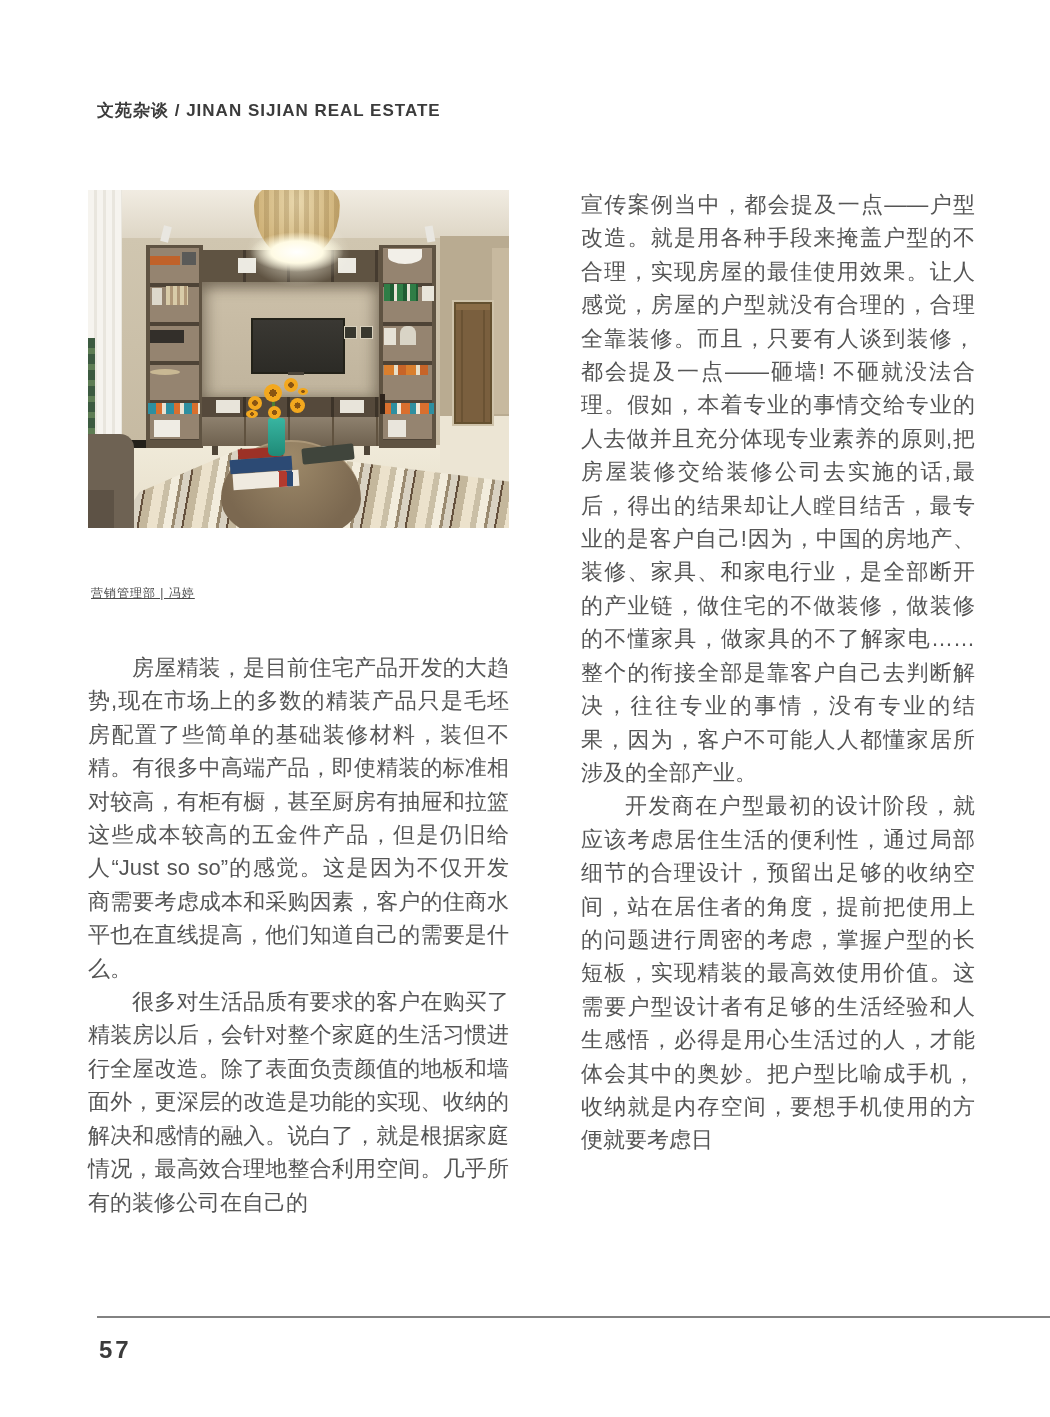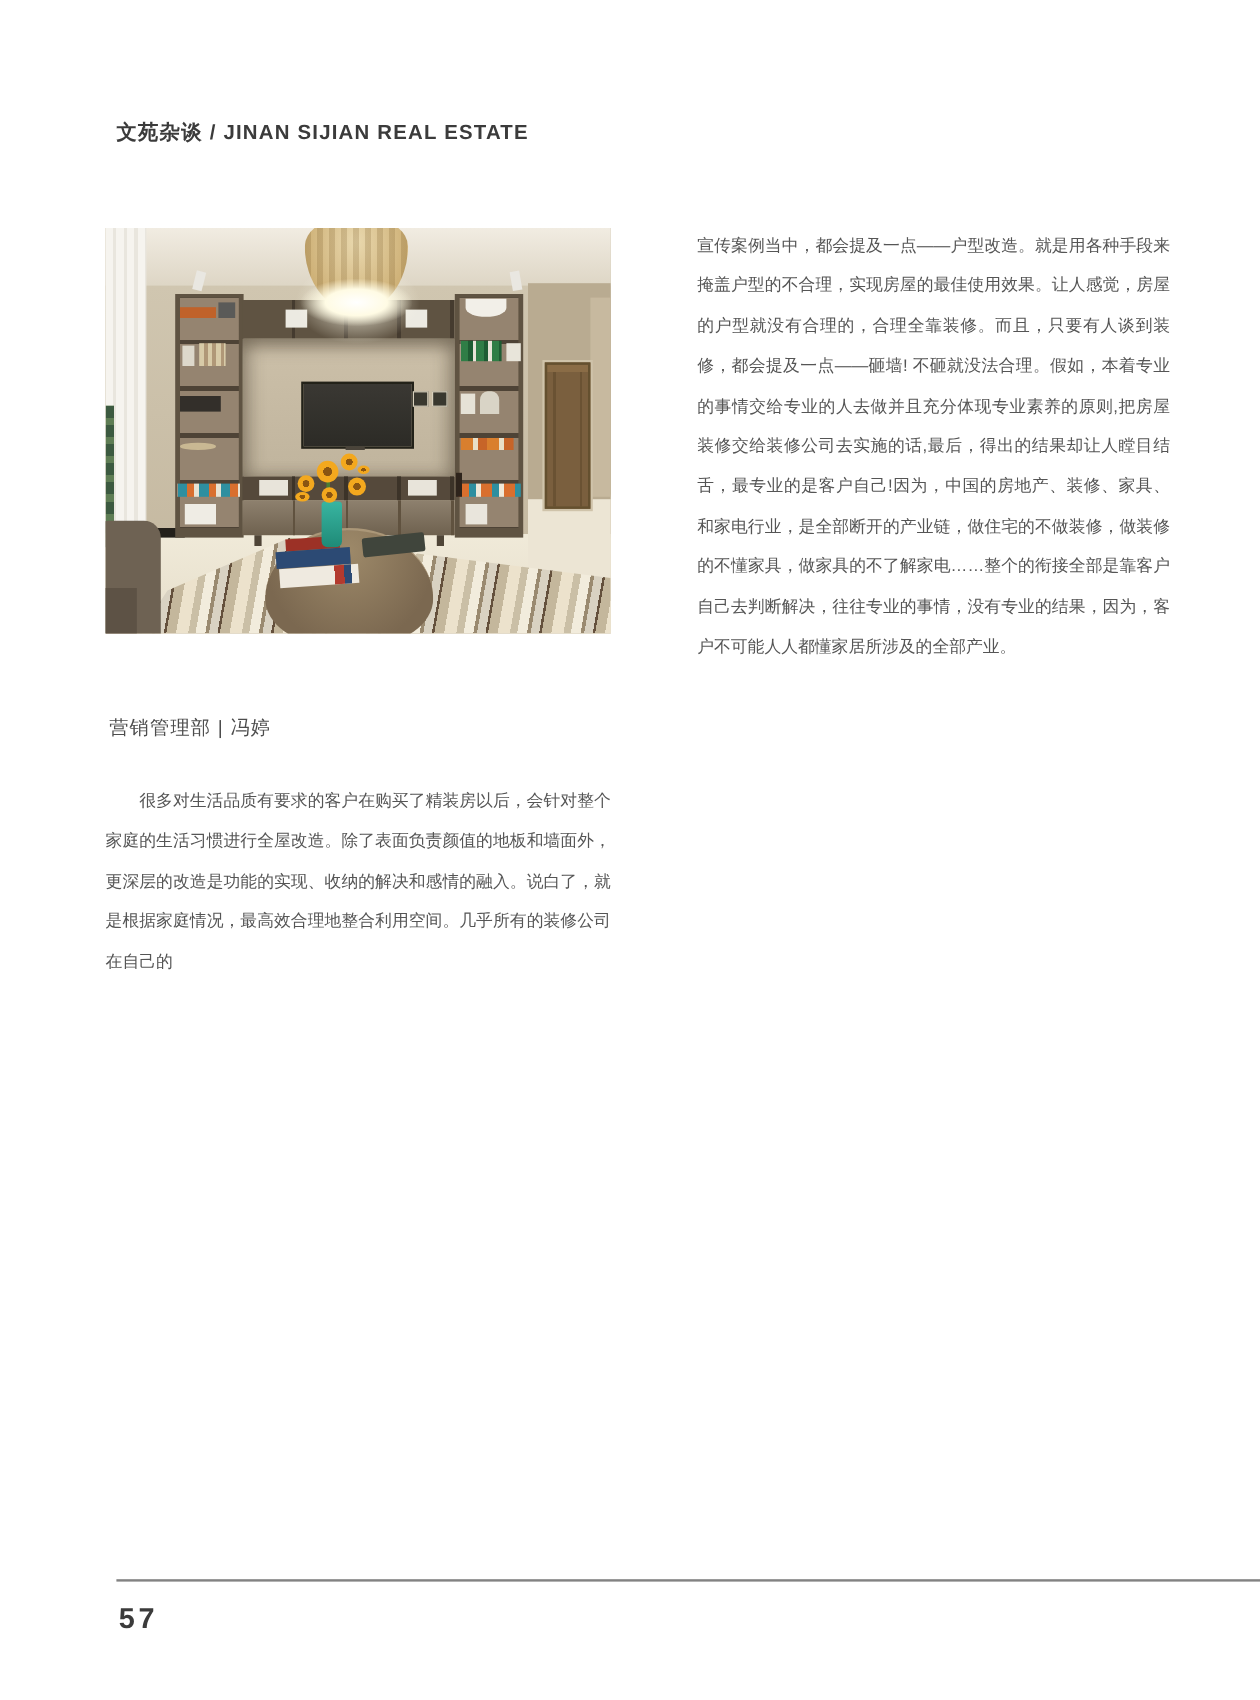--- a/index.html
+++ b/index.html
@@ -4,23 +4,23 @@
 <style>
   html,body{margin:0;padding:0;background:#ffffff;}
   #page{position:relative;width:1050px;height:1404px;background:#ffffff;overflow:hidden;
         font-family:"Liberation Sans","DejaVu Sans",sans-serif;color:#4a4a4a;}
 
   .header{position:absolute;left:97px;top:99px;font-size:17px;font-weight:bold;
           letter-spacing:1px;color:#3b3b3b;}
 
   .title{position:absolute;left:89px;top:543px;font-size:34px;font-weight:bold;
          font-family:"Liberation Serif","DejaVu Serif",serif;color:#333333;letter-spacing:1px;}
-  .byline{position:absolute;left:91px;top:597px;font-size:16px;color:#4c4c4c;letter-spacing:1px;}
-
-  .col{position:absolute;font-size:14px;line-height:33.4px;color:#555555;
+  .byline{position:absolute;left:91px;top:585px;font-size:12px;color:#4c4c4c;letter-spacing:1px;text-decoration:underline;}
+
+  .col{position:absolute;font-size:22px;line-height:33.4px;color:#555555;
        text-align:justify;text-justify:inter-ideograph;}
   .col p{margin:0;text-indent:2em;}
   .col p.no-indent{text-indent:0;}
   .col-left{left:88px;top:651px;width:421px;}
   .col-right{left:581px;top:188px;width:394px;}
 
   .footer-line{position:absolute;left:97px;top:1316px;width:953px;height:2px;background:#828282;}
   .page-number{position:absolute;left:99px;top:1336px;font-size:24px;font-weight:600;
                letter-spacing:3px;color:#3b3b3b;}
 
@@ -205,23 +205,25 @@
       <span class="ph-f4"></span>
       <span class="ph-f5"></span>
       <span class="ph-leaf1"></span>
       <span class="ph-leaf2"></span>
     </div>
   </div>
 
   <div class="byline">营销管理部 | 冯婷</div>
 
   <div class="col col-left">
+    <p>房屋精装，是目前住宅产品开发的大趋势,现在市场上的多数的精装产品只是毛坯房配置了些简单的基础装修材料，装但不精。有很多中高端产品，即使精装的标准相对较高，有柜有橱，甚至厨房有抽屉和拉篮这些成本较高的五金件产品，但是仍旧给人“Just so so”的感觉。这是因为不仅开发商需要考虑成本和采购因素，客户的住商水平也在直线提高，他们知道自己的需要是什么。</p>
     <p>很多对生活品质有要求的客户在购买了精装房以后，会针对整个家庭的生活习惯进行全屋改造。除了表面负责颜值的地板和墙面外，更深层的改造是功能的实现、收纳的解决和感情的融入。说白了，就是根据家庭情况，最高效合理地整合利用空间。几乎所有的装修公司在自己的</p>
   </div>
 
   <div class="col col-right">
     <p class="no-indent">宣传案例当中，都会提及一点——户型改造。就是用各种手段来掩盖户型的不合理，实现房屋的最佳使用效果。让人感觉，房屋的户型就没有合理的，合理全靠装修。而且，只要有人谈到装修，都会提及一点——砸墙! 不砸就没法合理。假如，本着专业的事情交给专业的人去做并且充分体现专业素养的原则,把房屋装修交给装修公司去实施的话,最后，得出的结果却让人瞠目结舌，最专业的是客户自己!因为，中国的房地产、装修、家具、和家电行业，是全部断开的产业链，做住宅的不做装修，做装修的不懂家具，做家具的不了解家电……整个的衔接全部是靠客户自己去判断解决，往往专业的事情，没有专业的结果，因为，客户不可能人人都懂家居所涉及的全部产业。</p>
+    <p>开发商在户型最初的设计阶段，就应该考虑居住生活的便利性，通过局部细节的合理设计，预留出足够的收纳空间，站在居住者的角度，提前把使用上的问题进行周密的考虑，掌握户型的长短板，实现精装的最高效使用价值。这需要户型设计者有足够的生活经验和人生感悟，必得是用心生活过的人，才能体会其中的奥妙。把户型比喻成手机，收纳就是内存空间，要想手机使用的方便就要考虑日</p>
   </div>
 
   <div class="footer-line"></div>
   <div class="page-number">57</div>
 
 </div>
 
 </body></html>

